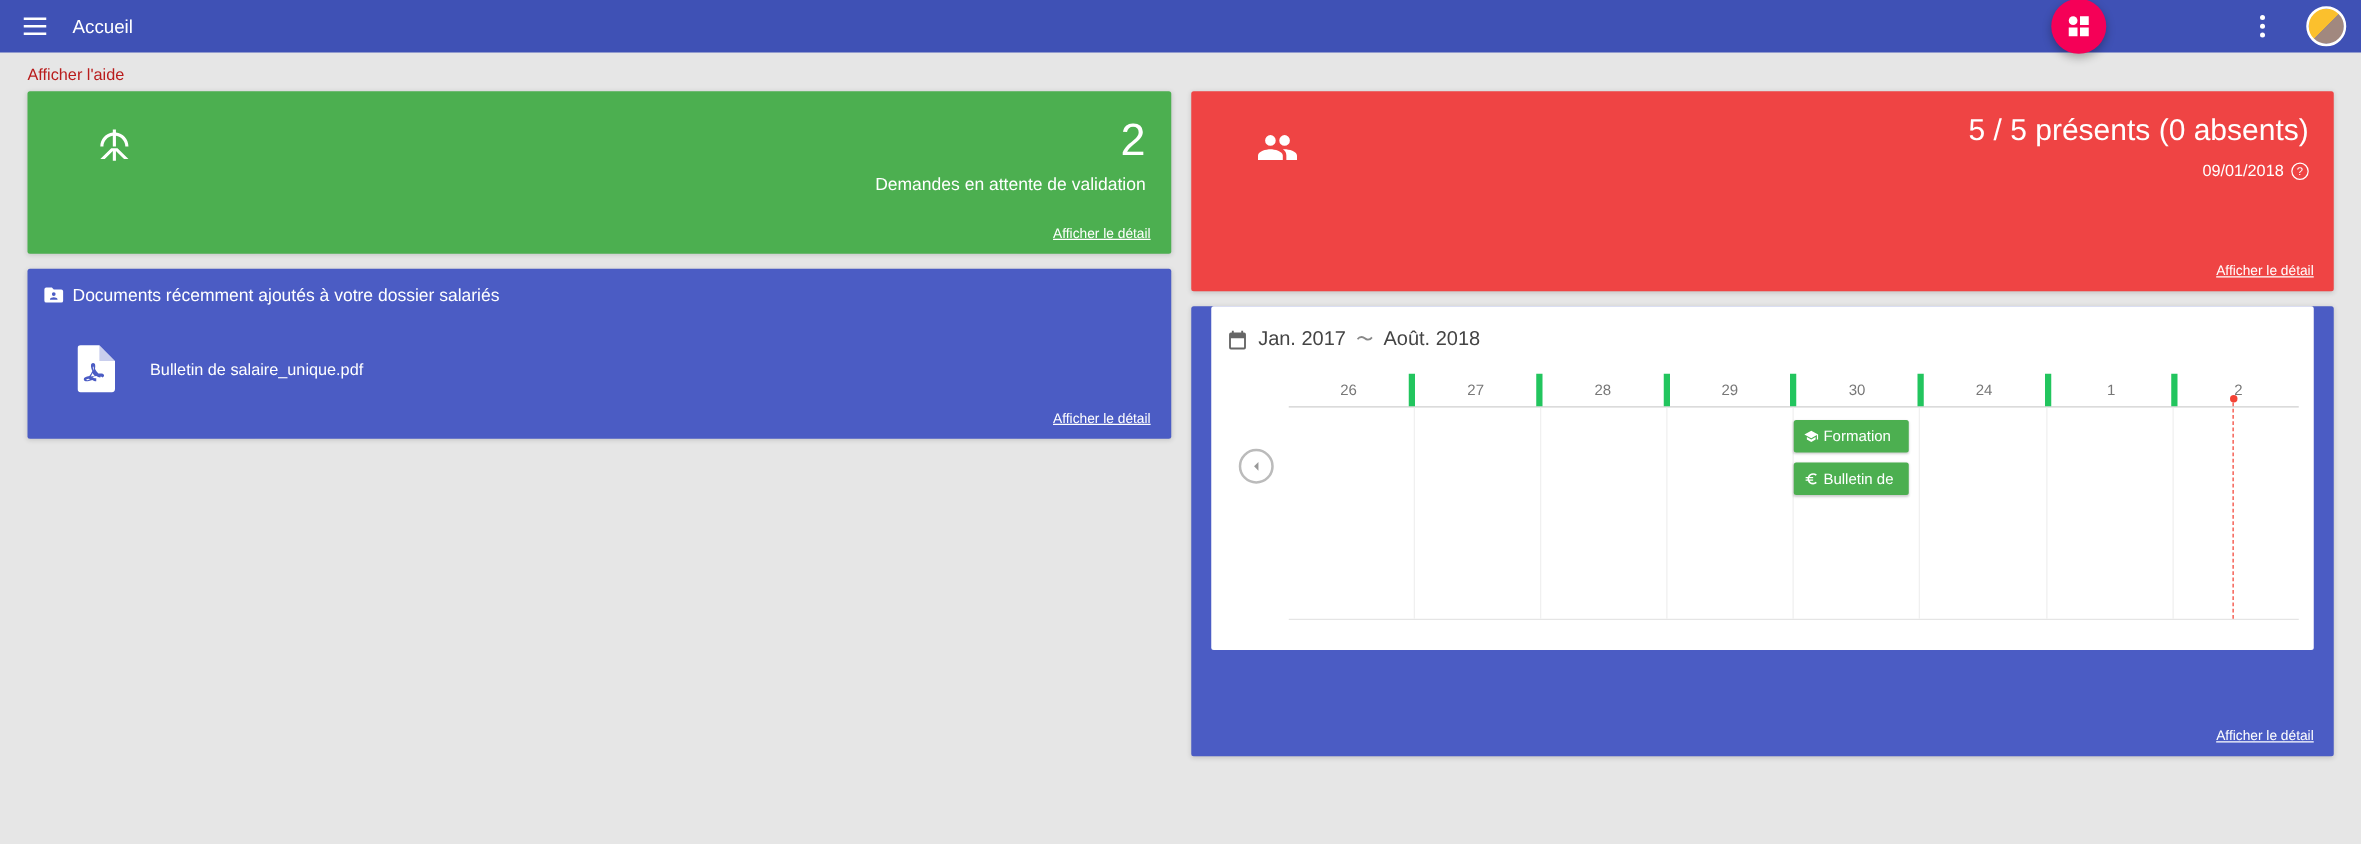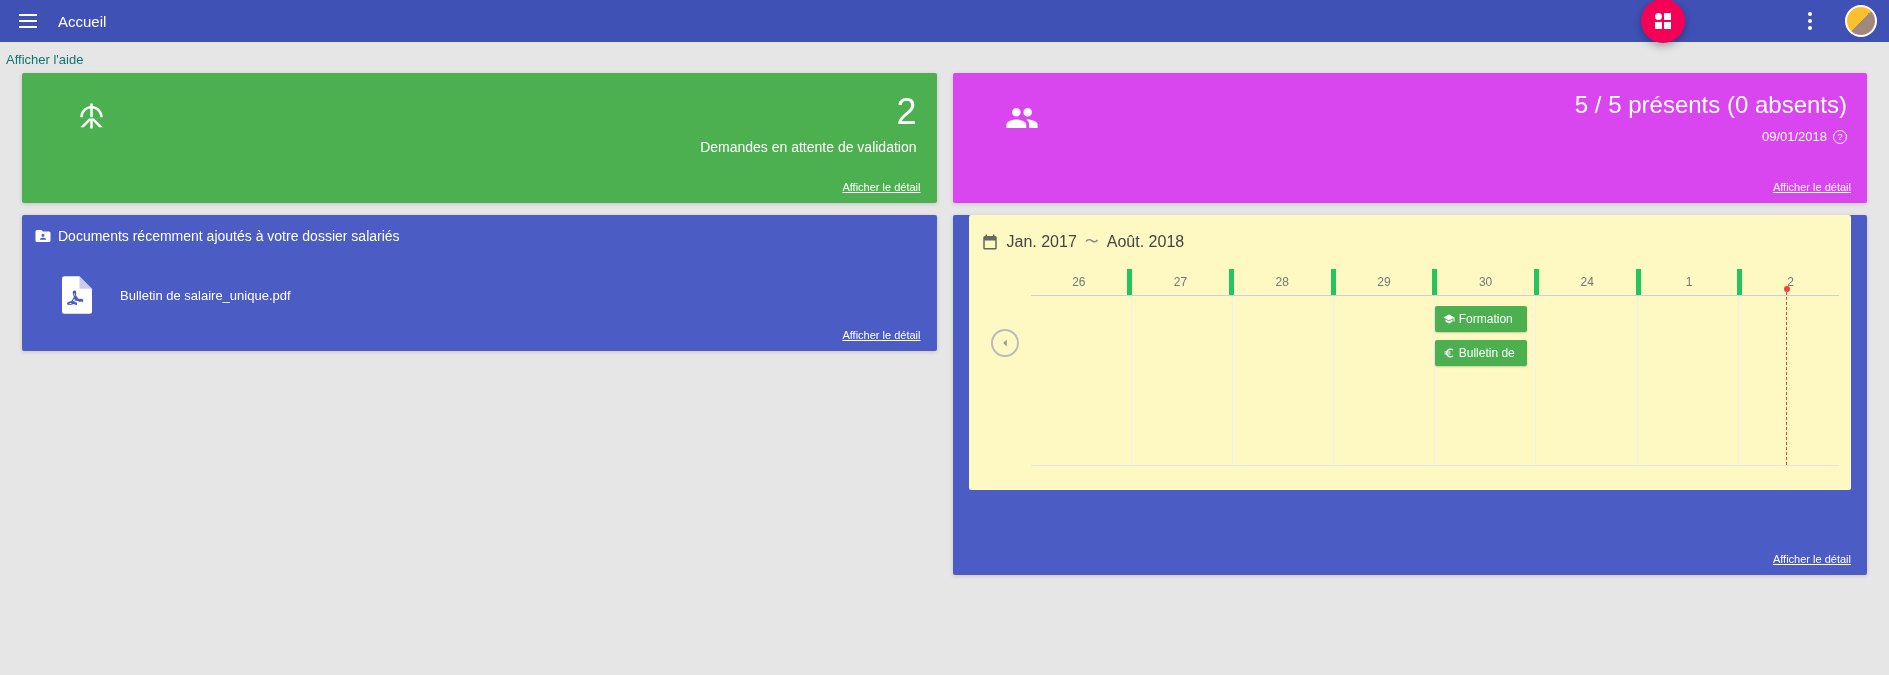--- a/index.html
+++ b/index.html
@@ -40,28 +40,28 @@
   .fab-grid { width:16px; height:16px; display:grid; grid-template-columns:7px 7px; grid-template-rows:7px 7px; gap:2px; }
   .fab-grid span { background:#fff; }
   .fab-grid span:nth-child(1){ border-radius:50%; }
   .more-btn { width:30px; display:flex; flex-direction:column; align-items:center; gap:3px; cursor:pointer; margin-right:20px;}
   .more-btn span { width:4px; height:4px; background:#fff; border-radius:50%; }
   .avatar { width:32px; height:32px; border-radius:50%; border:2px solid #fff;
     background: linear-gradient(135deg,#fbc02d 0%, #fbc02d 50%, #a1887f 50%, #a1887f 100%);
     margin-right:4px; cursor:pointer;
   }
   
-  .help-bar { padding: 10px 6px 6px; font-size: 13px; color:#0f766e; }
+  .help-bar { padding: 10px 22px 6px; font-size: 13px; color:#b91c1c; }
   
   .grid { display:flex; gap:16px; padding: 0 22px; }
   .col { flex:1; display:flex; flex-direction:column; gap:12px; }
 
   .card { border-radius:2px; box-shadow:0 1px 4px rgba(0,0,0,.15); color:#fff; position:relative; }
   .card-green { background:#4caf50; height:130px; }
-  .card-orange { background:#d946ef; height:130px; }
+  .card-orange { background:#ef4444; height:160px; }
   .card-indigo { background:#4b5cc4; }
   .card-indigo.docs { height:136px; }
   .card-indigo.events { min-height:360px; }
 
   .kpi-icon { position:absolute; top:28px; left:52px; }
   .kpi-icon svg { fill:#fff; }
   .kpi-body { position:absolute; top:18px; right:20px; text-align:right; }
   .kpi-num { font-size:36px; font-weight:300; }
   .kpi-sub { font-size:14px; margin-top:6px; }
   .kpi-presence { font-size:24px; font-weight:300; }
@@ -71,21 +71,21 @@
 
   .panel-title { display:flex; align-items:center; gap:6px; padding:12px 12px 10px; font-size:14px; }
   .panel-title svg { fill:#fff; }
 
   .doc-row { display:flex; align-items:center; gap:28px; padding: 20px 40px; cursor:pointer;}
   .pdf-icon { width:30px; height:40px; }
   .doc-name { font-size:13px; }
 
   .events-panel-inner {
     margin: 0 16px 50px 16px;
-    background:#fef9c3; color:#333;
+    background:#ffffff; color:#333;
     border-radius:2px;
     padding:18px 12px 24px 12px;
   }
   .ev-date { display:flex; align-items:center; gap:8px; font-size:16px; color:#444; margin-bottom:18px; cursor:pointer;}
   .tilde { font-size:14px; color:#888; }
 
   .timeline-wrap { position:relative; }
   .timeline-header { display:flex; border-bottom:1px solid #d0d0d0; margin-left:50px; }
   .tl-col { flex:1; text-align:center; font-size:12px; color:#777; padding:6px 0; border-left:5px solid #22c55e;}
   .tl-col:first-child{border-left:none;}

